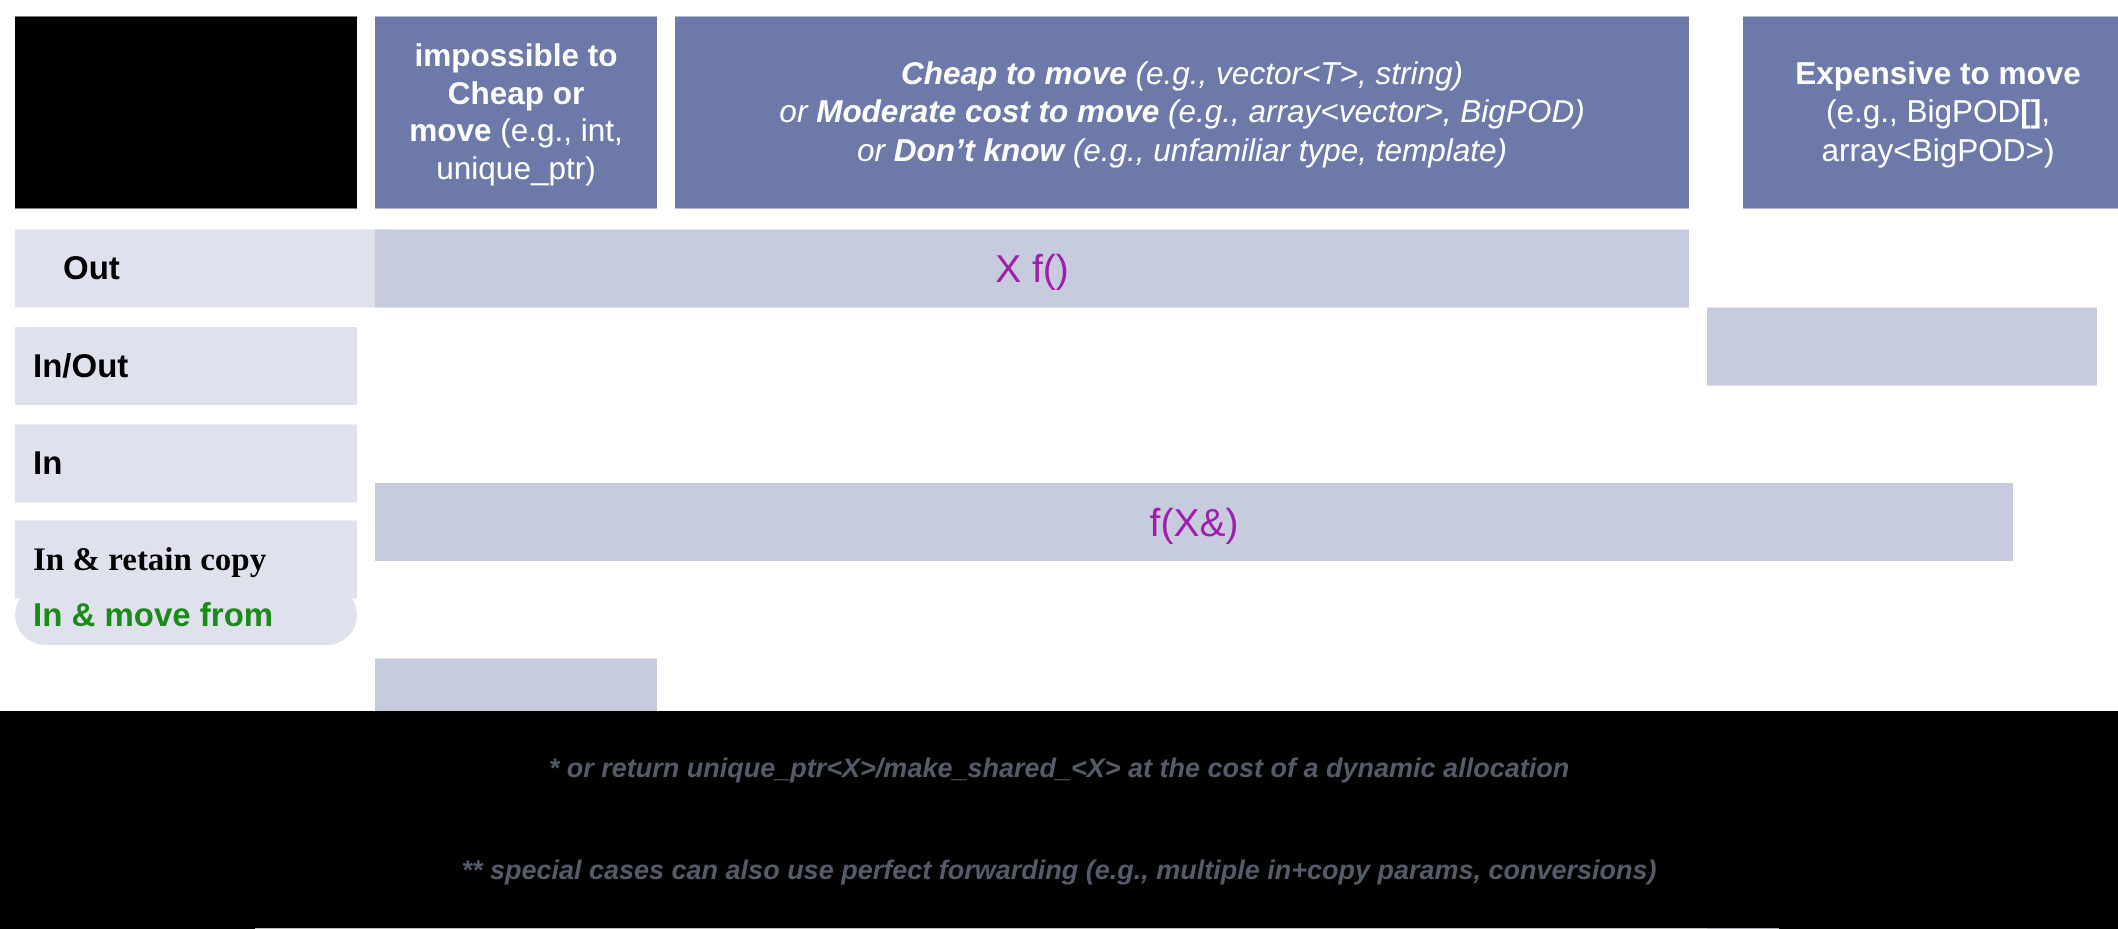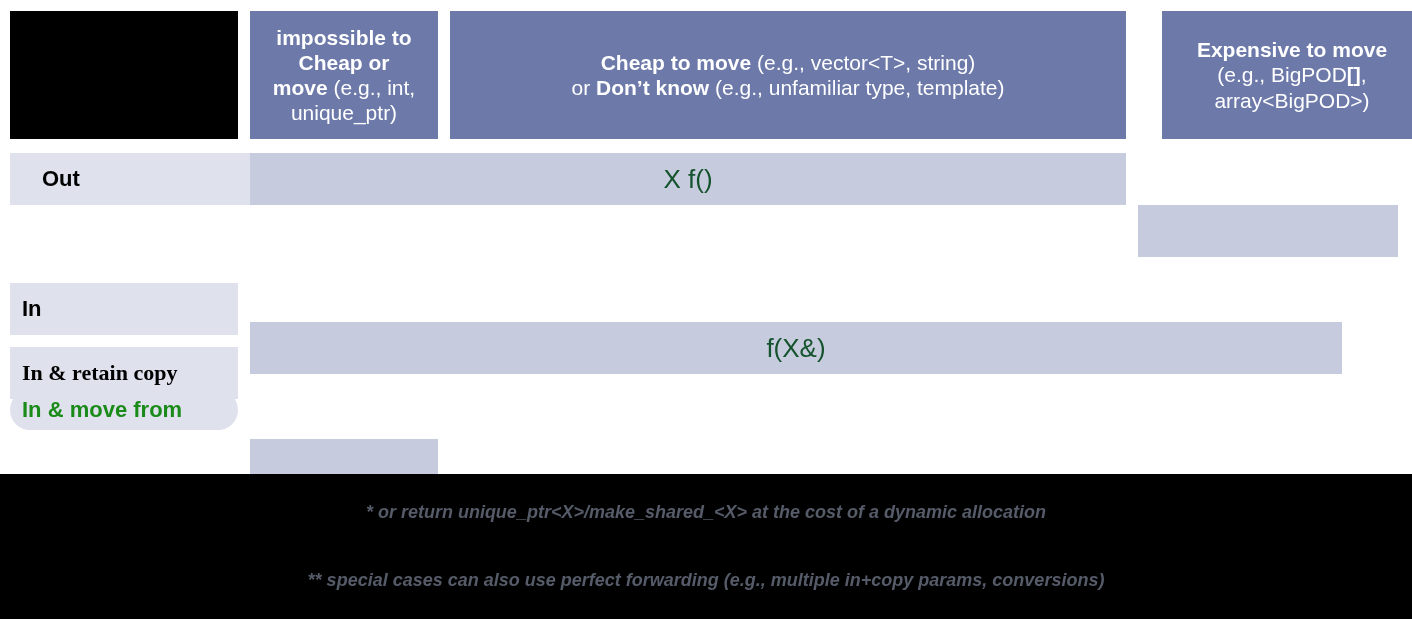--- a/index.html
+++ b/index.html
@@ -63,21 +63,21 @@
   }
   .rowlabel.green { color: #1a8a19; }
 
   
   .cell {
     background: #c6cbdd;
     display: flex;
     align-items: center;
     justify-content: center;
     text-align: center;
-    color: #14532d;
+    color: #a21caf;
     font-size: 26px;
     font-weight: normal;
     position: relative;
   }
   .cell .code { white-space: nowrap; }
   .cell.empty { }
 
   
   .footzone {
     position: absolute;
@@ -107,39 +107,43 @@
 
   <div class="box hdr" style="left:250px; top:11px; width:188px; height:128px;">
     <div class="inner">
       <div><b>impossible to</b></div>
       <div><b>Cheap or</b></div>
       <div><b>move</b><span class="reg"> (e.g., int,</span></div>
       <div><span class="reg">unique_ptr)</span></div>
     </div>
   </div>
 
-  <div class="box hdr" style="left:450px; top:11px; width:676px; height:128px;">
+  <div class="box hdr" style="left:450px; top:11px; width:676px; height:128px;font-style:italic;">
     <div class="inner">
       <div><b>Cheap to move</b><span class="reg"> (e.g., vector&lt;T&gt;, string)</span></div>
+      <div><span class="reg">or </span><b>Moderate cost to move</b><span class="reg"> (e.g., array&lt;vector&gt;, BigPOD)</span></div>
       <div><span class="reg">or </span><b>Don’t know</b><span class="reg"> (e.g., unfamiliar type, template)</span></div>
     </div>
   </div>
 
   <div class="box hdr" style="left:1138px; top:11px; width:260px; height:128px;margin-left:24px;">
     <div class="inner">
       <div><b>Expensive to move</b></div>
       <div><span class="reg">(e.g., BigPOD<b>[]</b>,</span></div>
       <div><span class="reg">array&lt;BigPOD&gt;)</span></div>
     </div>
   </div>
 
   <div class="box rowlabel" style="left:10px; top:153px; width:252px; height:52px;padding-left:32px;">
     <span>Out</span>
   </div>
 
+  <div class="box rowlabel" style="left:10px; top:218px; width:228px; height:52px;">
+    <span>In/Out</span>
+  </div>
 
   <div class="box rowlabel" style="left:10px; top:283px; width:228px; height:52px;">
     <span>In</span>
   </div>
 
   <div class="box rowlabel" style="left:10px; top:347px; width:228px; height:52px;font-family:Liberation Serif, serif;">
     <span>In &amp; retain copy</span>
   </div>
 
   <div class="box rowlabel green" style="left:10px; top:390px; width:228px; height:40px;border-radius:21px;">

